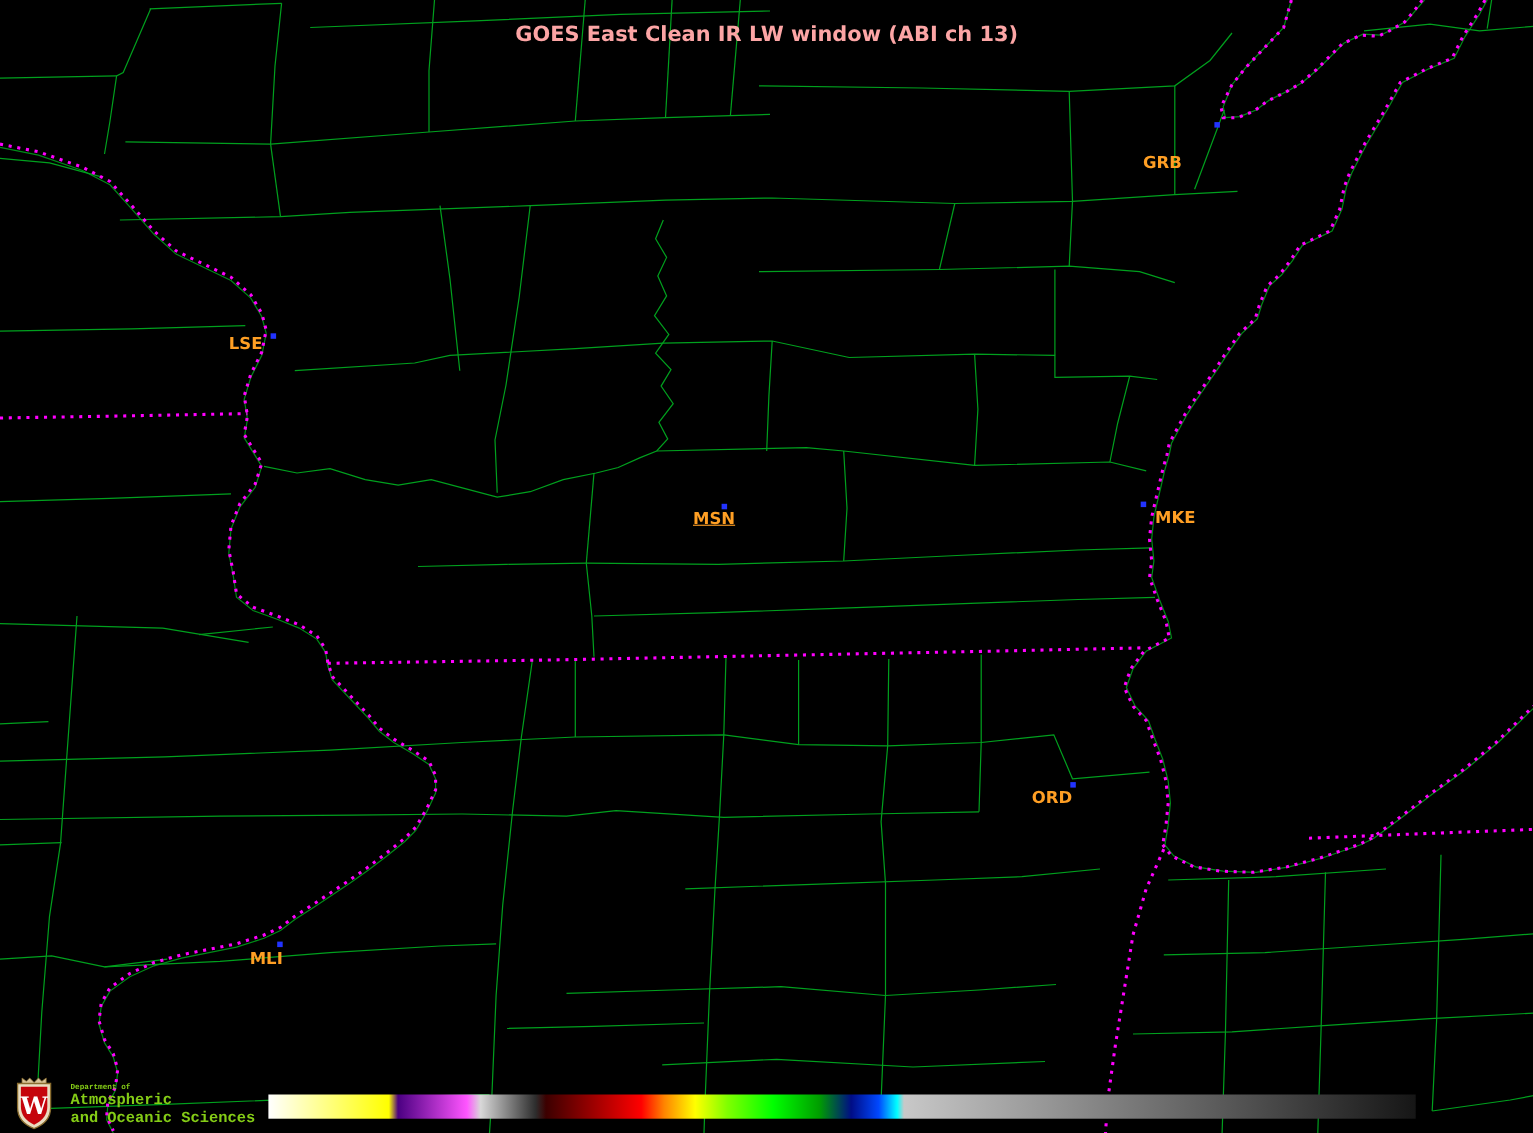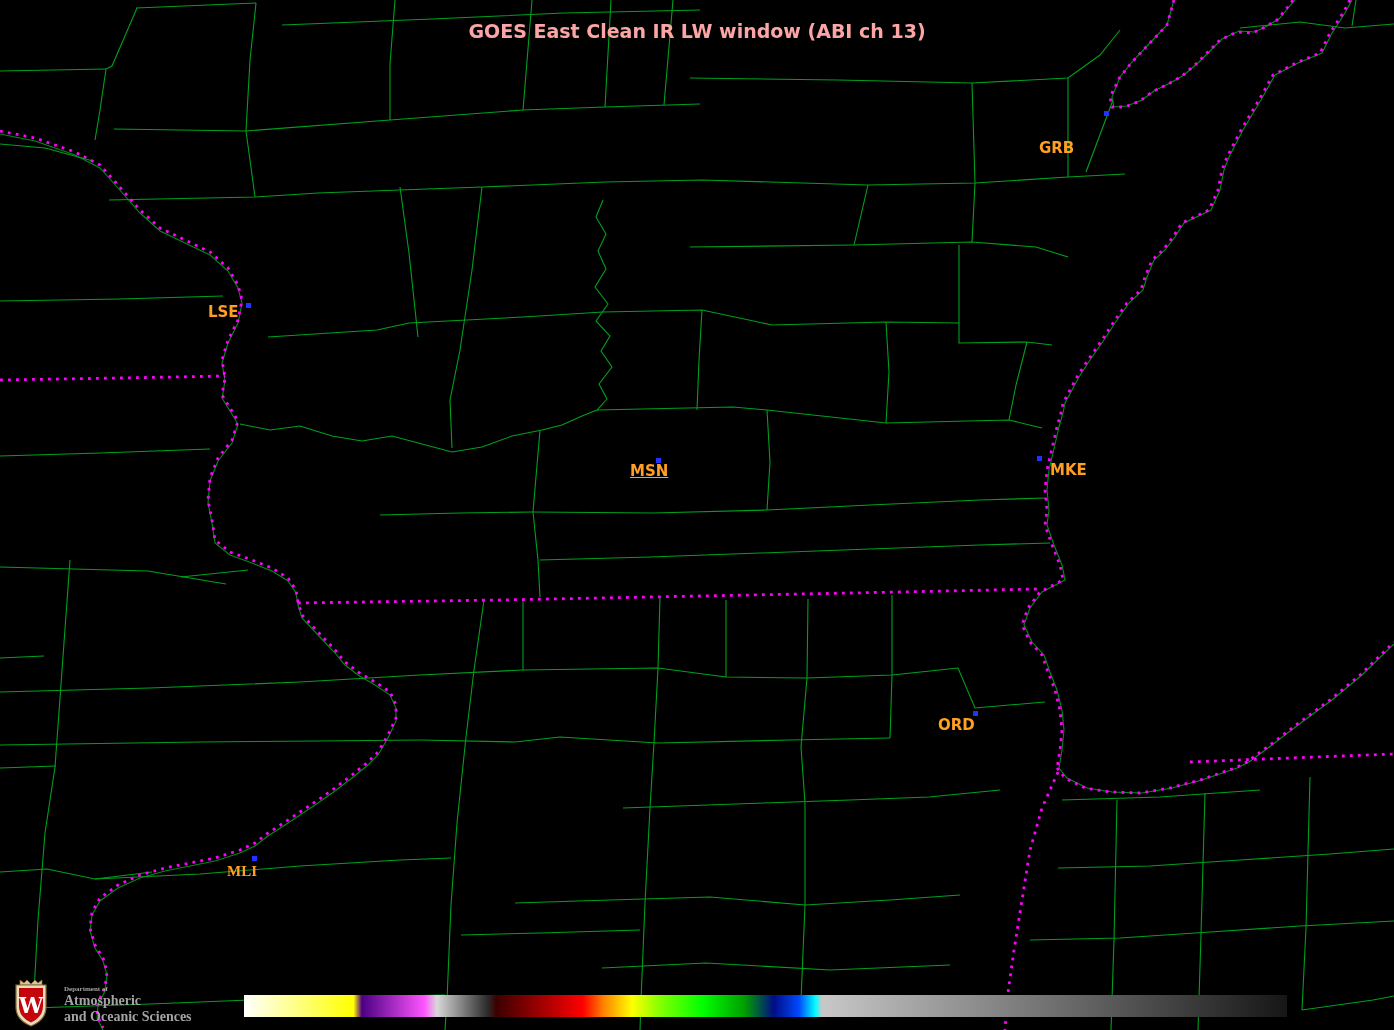--- a/index.html
+++ b/index.html
@@ -8,21 +8,21 @@
   #map-svg{position:absolute;left:0;top:0;}
   .county{fill:none;stroke:#00a01e;stroke-width:1.1;}
   .shoreline{fill:none;stroke:#008a18;stroke-width:1.1;}
   .border{fill:none;stroke:#ff00ff;stroke-width:2.8;stroke-dasharray:2.8 5.2;stroke-linecap:butt;}
   #title-block{position:absolute;left:0;top:20px;width:100%;text-align:center;z-index:5;}
   .title-line{font-weight:bold;font-size:19px;line-height:23px;color:#fca5a5;white-space:pre;}
   .st-label{position:absolute;font-weight:bold;font-size:15px;line-height:17px;color:#ff9f24;z-index:4;}
   .st-dot{position:absolute;width:5px;height:5px;z-index:4;}
   #colorbar{position:absolute;z-index:6;}
   #logo{position:absolute;left:6px;top:979px;display:flex;align-items:flex-start;z-index:6;}
-  #logo-text{margin-left:8px;color:#a3a3a3;font-family:Liberation Serif, serif;}
+  #logo-text{margin-left:8px;color:#84cc16;font-family:Liberation Mono, monospace;}
   #logo-dept{font-size:7px;font-weight:bold;margin-top:6px;}
   .logo-name{font-size:14px;line-height:16px;font-weight:bold;}
 </style>
 </head>
 <body>
 
 <svg id="map-svg" width="1394" height="1030" viewBox="0 0 1394 1030">
   <g id="g-shore">
       <path d="M0,134 L35,141 L75,155 L100,168 L118,188 L140,213 L160,231 L185,243 L210,255 L228,271 L238,288 L242,303 L238,323 L228,343 L222,363 L225,381 L222,398 L230,411 L238,424 L232,443 L218,461 L210,481 L208,503 L212,523 L215,543 L230,555 L252,563 L272,571 L288,581 L296,593 L298,605 L302,618 L318,635 L335,653 L345,665 L358,675 L375,685 L390,695 L396,708 L396,721 L388,738 L378,755 L368,765 L352,778 L335,791 L318,803 L300,815 L285,825 L268,836 L255,846 L240,853 L215,861 L190,866 L165,871 L140,878 L118,888 L100,901 L92,915 L90,931 L95,948 L103,961 L107,975 L105,991 L98,1005 L97,1018 L103,1030" class="shoreline"></path>
       <path d="M1174,0 L1167,25 L1148,45 L1132,62 L1120,77 L1112,97 L1114,107 L1127,106 L1142,100 L1154,91 L1172,82 L1184,75 L1199,62 L1222,39 L1239,31 L1255,32 L1265,27 L1279,19 L1289,7 L1295,0" class="shoreline"></path>
@@ -135,21 +135,21 @@
     <div class="st-label" style="left: 1015px; top: 462px; margin-left: 35px;">MKE</div>
   </div>
 
   <div>
     <div class="st-dot" style="left: 973px; top: 711px; background: rgb(34, 51, 255);"></div>
     <div class="st-label" style="left: 938px; top: 717px;">ORD</div>
   </div>
 
   <div>
     <div class="st-dot" style="left: 252px; top: 856px; background: rgb(34, 51, 255);"></div>
-    <div class="st-label" style="left: 227px; top: 863px; font-family: Liberation Serif, serif;">MLI</div>
+    <div class="st-label" style="left: 227px; top: 863px;">MLI</div>
   </div>
 </div>
 
 <div id="colorbar" style="left: 244px; top: 995px; width: 1043px; height: 22px; background: linear-gradient(to right, rgb(255, 255, 255) 0%, rgb(255, 255, 0) 10.5%, rgb(75, 0, 130) 11.3%, rgb(255, 85, 255) 17.3%, rgb(216, 216, 216) 18.5%, rgb(45, 45, 45) 23.3%, rgb(60, 0, 0) 24.2%, rgb(255, 0, 0) 32.5%, rgb(255, 132, 0) 34.5%, rgb(255, 255, 0) 37.2%, rgb(128, 255, 0) 40%, rgb(0, 255, 0) 44%, rgb(0, 158, 0) 48%, rgb(0, 13, 134) 50.8%, rgb(0, 72, 255) 53.2%, rgb(0, 255, 255) 54.8%, rgb(200, 200, 200) 55.4%, rgb(22, 22, 22) 100%);"></div>
 
 <div id="logo">
   <svg width="50" height="48" viewBox="0 0 50 48">
     <path d="M14,1 L18,4 L21,1 L25,5 L29,1 L32,4 L36,1 L36,6 L14,6 Z" fill="#d8c49a" stroke="#8a6d2f" stroke-width="0.7"></path>
     <path d="M10,6 L40,6 L40,28 Q40,41 25,47 Q10,41 10,28 Z" fill="#e9dcc0" stroke="#8a6d2f" stroke-width="1.2"></path>
     <path d="M13,9 L37,9 L37,27 Q37,38 25,43.5 Q13,38 13,27 Z" fill="#c5050c"></path>

